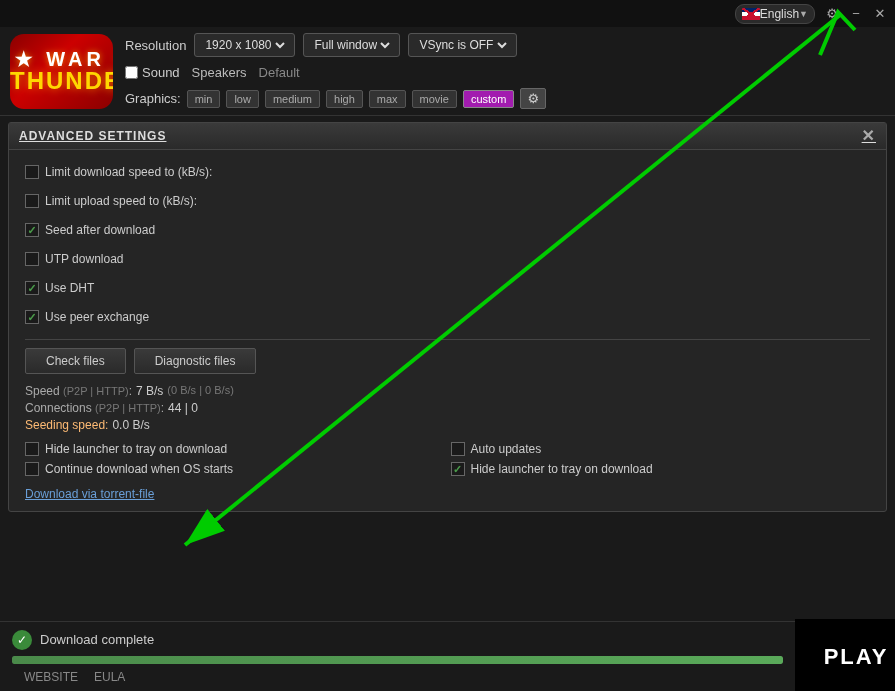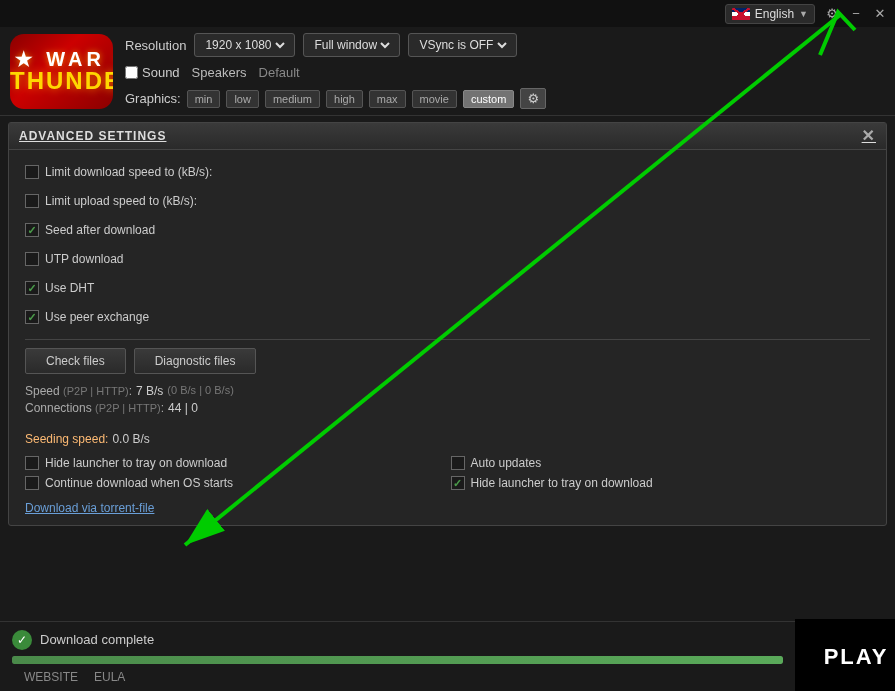--- a/index.html
+++ b/index.html
@@ -21,23 +21,22 @@
       display: flex;
       align-items: center;
       justify-content: flex-end;
       padding-right: 4px;
     }
     .lang-selector {
       display: flex;
       align-items: center;
       background: #2a2a2a;
       border: 1px solid #444;
-      border-radius: 3px;
+      border-radius: 9px;
       padding: 2px 6px;
-      gap: 5px;
       cursor: pointer;
       color: #ddd;
       font-size: 12px;
     }
     .flag-icon {
       width: 18px;
       height: 12px;
       background: linear-gradient(180deg, #012169 33%, #fff 33%, #fff 66%, #C8102E 66%);
       position: relative;
       border-radius: 1px;
@@ -177,21 +176,21 @@
     .graphics-btn {
       background: #333;
       border: 1px solid #555;
       color: #aaa;
       padding: 2px 7px;
       border-radius: 2px;
       font-size: 11px;
       cursor: pointer;
     }
     .graphics-btn.active {
-      background: #737373;
+      background: #a21caf;
       border-color: #888;
       color: #fff;
     }
     .gear-btn {
       background: #444;
       border: 1px solid #666;
       color: #ccc;
       padding: 2px 6px;
       border-radius: 2px;
       font-size: 13px;
@@ -505,21 +504,21 @@
       <button class="action-btn">Diagnostic files</button>
     </div>
 
     
     <div style="margin-bottom: 10px; font-size: 12px;">
       <div style="display: flex; gap: 4px; margin-bottom: 3px;">
         <span style="color:#aaa;">Speed <span style="color:#777; font-size:11px;">(P2P | HTTP)</span>:</span>
         <span style="color:#ccc;">7 B/s</span>
         <span style="color:#777; font-size:11px;">(0 B/s | 0 B/s)</span>
       </div>
-      <div style="display: flex; gap: 4px; margin-bottom: 17px;">
+      <div style="display: flex; gap: 4px; margin-bottom: 3px;">
         <span style="color:#aaa;">Connections <span style="color:#777; font-size:11px;">(P2P | HTTP)</span>:</span>
         <span style="color:#ccc;">44 | 0</span>
       </div>
       <div style="display: flex; gap: 4px;">
         <span style="color:#fdba74;">Seeding speed:</span>
         <span style="color:#ccc;">0.0 B/s</span>
       </div>
     </div>
 
     

